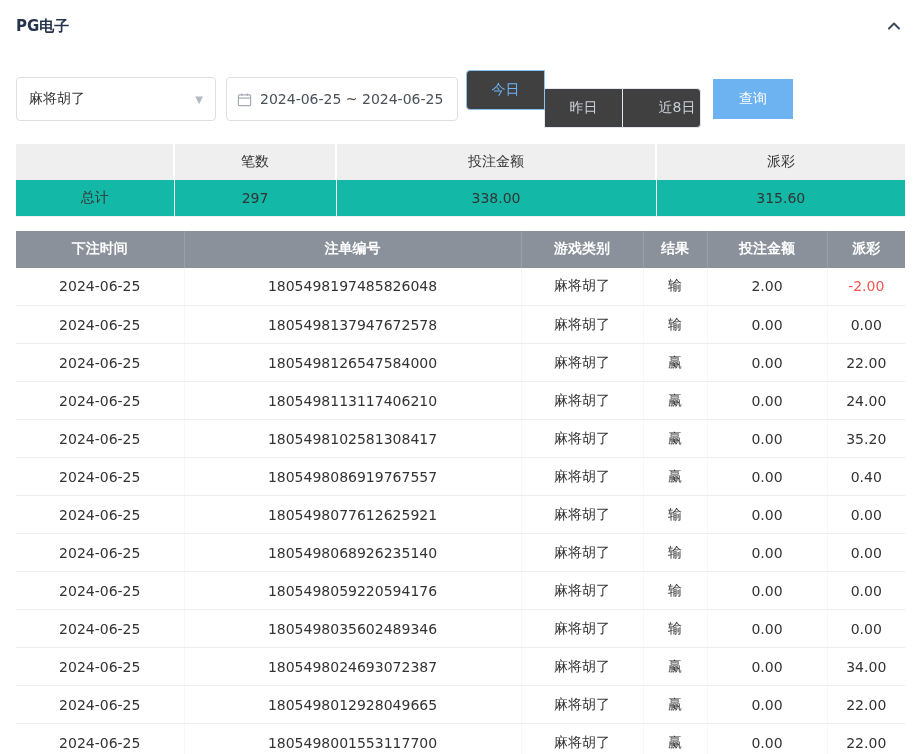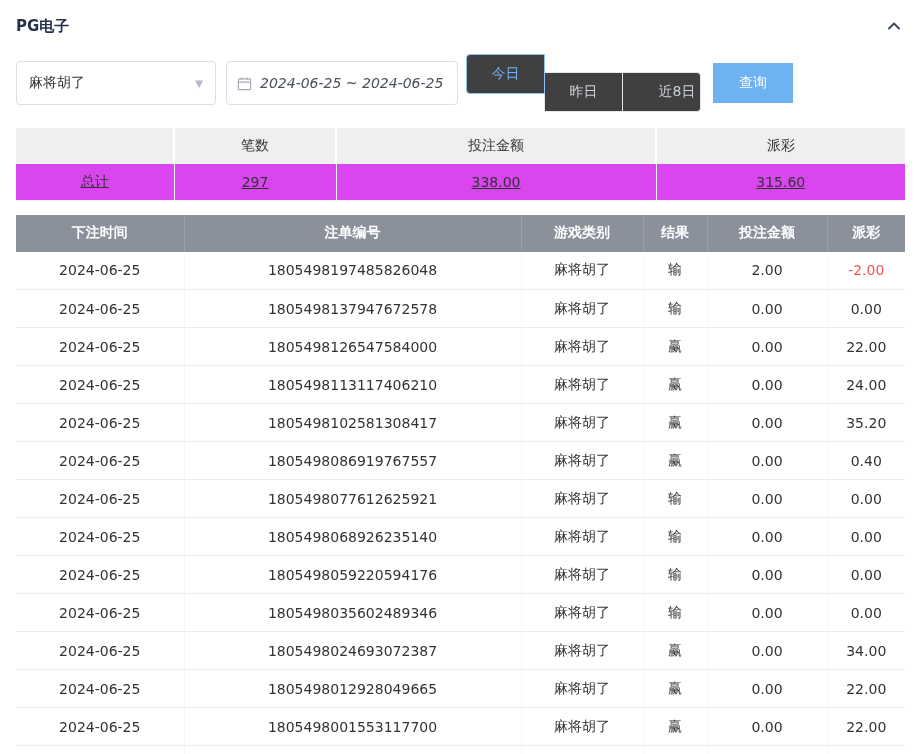--- a/index.html
+++ b/index.html
@@ -8,37 +8,37 @@
     background: #ffffff;
     font-family: "DejaVu Sans", "Liberation Sans", sans-serif;
     color: #333;
     font-size: 14px;
   }
   .page { padding: 12px 16px 0 16px; }
 
   
   .panel-header {
     display: flex; justify-content: space-between; align-items: center;
-    height: 28px; margin-bottom: 14px;
+    height: 28px; margin-bottom: 30px;
   }
   .title { font-size: 15px; font-weight: bold; color: var(--title, #26334d); }
   .collapse-btn { cursor: pointer; display: flex; align-items: center; padding: 2px; }
 
   
   .filters { display: flex; align-items: center; margin-bottom: 16px; }
   .select {
     width: 200px; height: 44px; border: 1px solid #dcdfe6; border-radius: 4px;
     display: flex; align-items: center; justify-content: space-between;
     padding: 0 12px; cursor: pointer; background: #fff; color: #333;
   }
   .select .caret { color: #b4bac4; font-size: 10px; }
   .datepicker {
     margin-left: 10px; width: 232px; height: 44px; border: 1px solid #dcdfe6;
     border-radius: 4px; display: flex; align-items: center; padding: 0 10px;
-    background: #fff; color: #495057; cursor: pointer; font-style: italic;
+    background: #fff; color: #495057; cursor: pointer;
   }
   .datepicker .cal { margin-right: 8px; display: flex; }
   .btn-group { display: flex; margin-left: 8px; }
   .qbtn {
     width: 79px; height: 40px; background: #404040; border: 1px solid #e4e7ed;
     font-size: 14px; color: #ccd1d9; cursor: pointer;
     font-family: inherit;
   }
   .qbtn + .qbtn { margin-left: -1px; margin-top: 18px; }
   .qbtn:first-child { border-radius: 4px 0 0 4px; }
@@ -52,21 +52,21 @@
 
   
   table.summary {
     width: 100%; border-collapse: collapse; table-layout: fixed;
     margin-bottom: 14px; font-size: 14px;
   }
   .summary td, .summary th { height: 36px; text-align: center; font-weight: normal; }
   .summary .hd { background: #efefef; border-right: 2px solid #fff; color: #333; }
   .summary .hd:last-child { border-right: none; }
   .summary tr.vals td {
-    background: #d946ef; border-bottom: 1px solid #f0f0f0; border-right: 1px solid #f5f5f5; text-decoration: underline;
+    background: #14b8a6; border-bottom: 1px solid #f0f0f0; border-right: 1px solid #f5f5f5;
   }
   .summary tr.vals td:last-child { border-right: none; }
 
   
   table.bets { width: 100%; border-collapse: collapse; table-layout: fixed; font-size: 14px; }
   .bets thead th {
     background: var(--thead, #8b919b); color: #fff; height: 37px;
     font-weight: bold; border-right: 1px solid rgba(255,255,255,0.14);
   }
   .bets thead th:last-child { border-right: none; }

